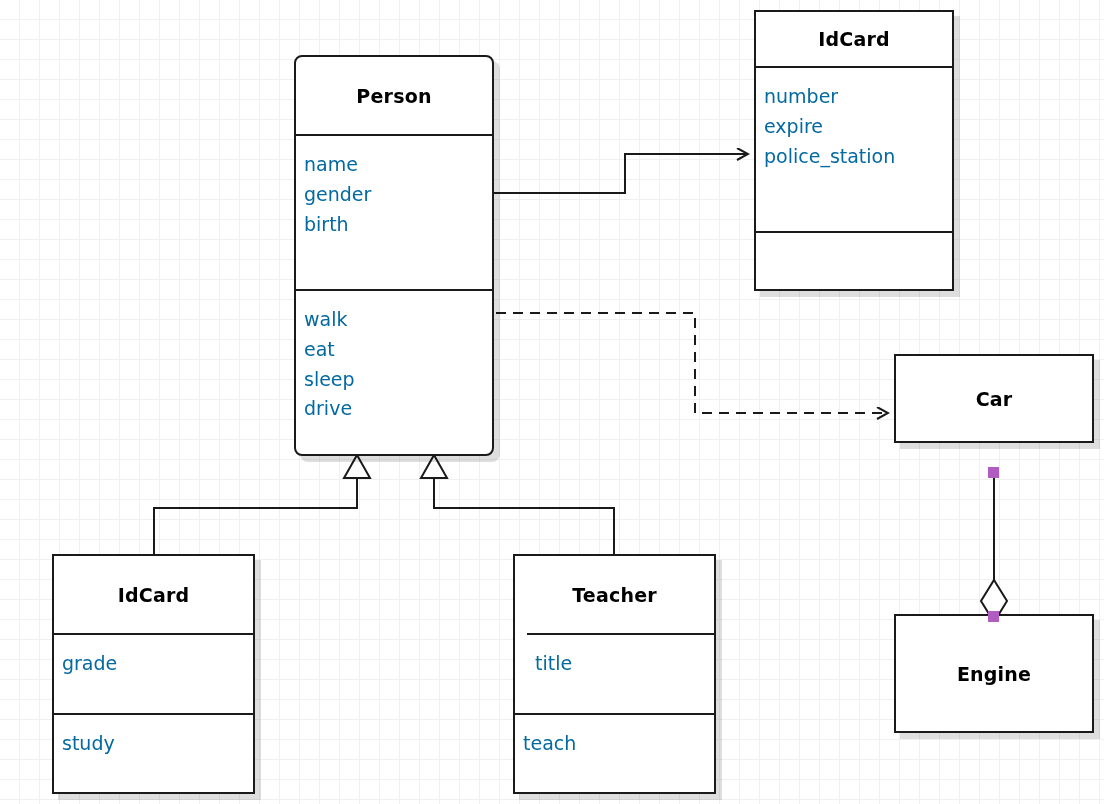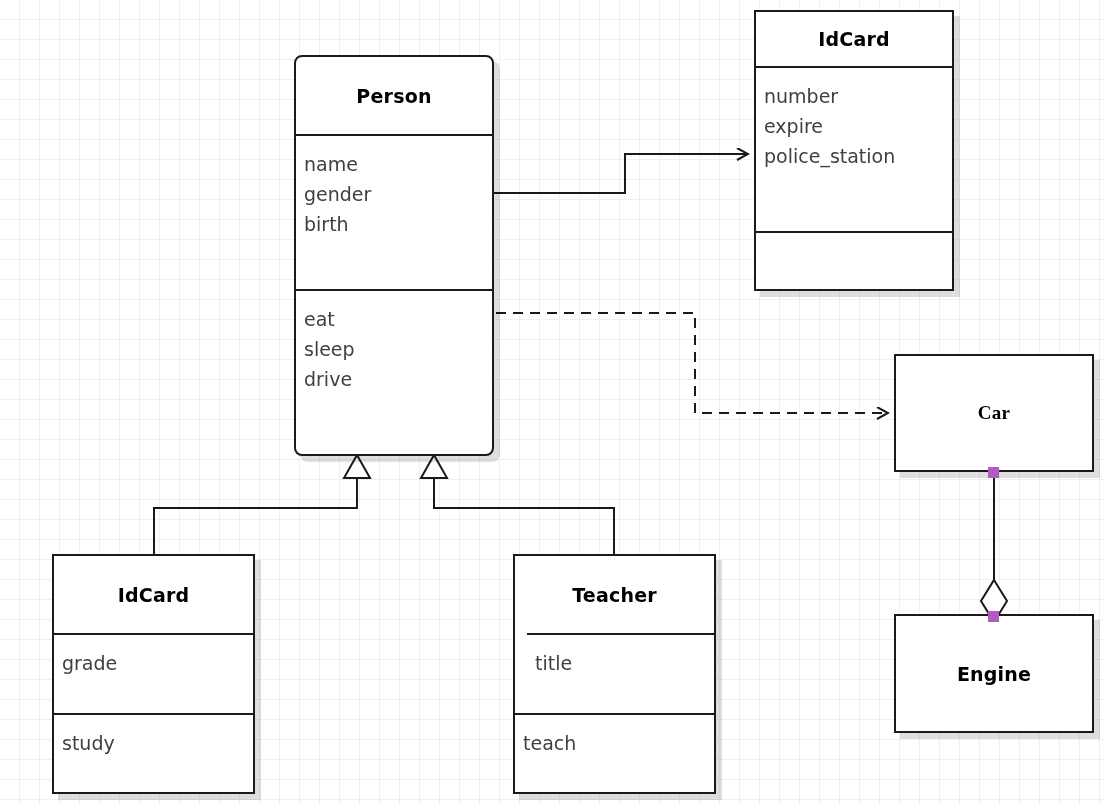--- a/index.html
+++ b/index.html
@@ -52,21 +52,21 @@
     font-weight: bold;
     font-size: 19px;
     color: #000000;
     letter-spacing: 0.2px;
   }
   .cls-compartment {
     box-sizing: border-box;
     border-top: 2px solid #1a1a1a;
     padding: 14px 0 0 8px;
     font-size: 19px;
-    color: #404040;
+    color: #0369a1;
     line-height: 1.57;
   }
   .cls-compartment.empty {
     padding: 0;
   }
   .cls-compartment .member {
     white-space: nowrap;
   }
   
   .uml-class.simple {
@@ -126,37 +126,38 @@
   <div class="endpoint-handle" style="left:988px; top:611px; background:#b05cc0;"></div>
 
   <div class="uml-class" style="left:294px; top:55px; width:200px; height:401px;border-radius:8px;">
     <div class="cls-title" style="height:77px;">Person</div>
     <div class="cls-compartment" style="height:155px;">
       <div class="member">name</div>
       <div class="member">gender</div>
       <div class="member">birth</div>
     </div>
     <div class="cls-compartment" style="height:165px;">
+      <div class="member">walk</div>
       <div class="member">eat</div>
       <div class="member">sleep</div>
       <div class="member">drive</div>
     </div>
   </div>
 
   <div class="uml-class" style="left:754px; top:10px; width:200px; height:281px;">
     <div class="cls-title" style="height:54px;">IdCard</div>
     <div class="cls-compartment" style="height:165px;">
       <div class="member">number</div>
       <div class="member">expire</div>
       <div class="member">police_station</div>
     </div>
     <div class="cls-compartment empty" style="height:35px;"></div>
   </div>
 
-  <div class="uml-class simple" style="left:894px; top:354px; width:200px; height:118px;font-family:Liberation Serif, serif;">
+  <div class="uml-class simple" style="left:894px; top:354px; width:200px; height:89px;">
     <div class="cls-title" style="height:100%; width:100%;">Car</div>
   </div>
 
   <div class="uml-class simple" style="left:894px; top:614px; width:200px; height:119px;">
     <div class="cls-title" style="height:100%; width:100%;">Engine</div>
   </div>
 
   <div class="uml-class" style="left:52px; top:554px; width:203px; height:240px;">
     <div class="cls-title" style="height:77px;">IdCard</div>
     <div class="cls-compartment" style="height:80px;">

